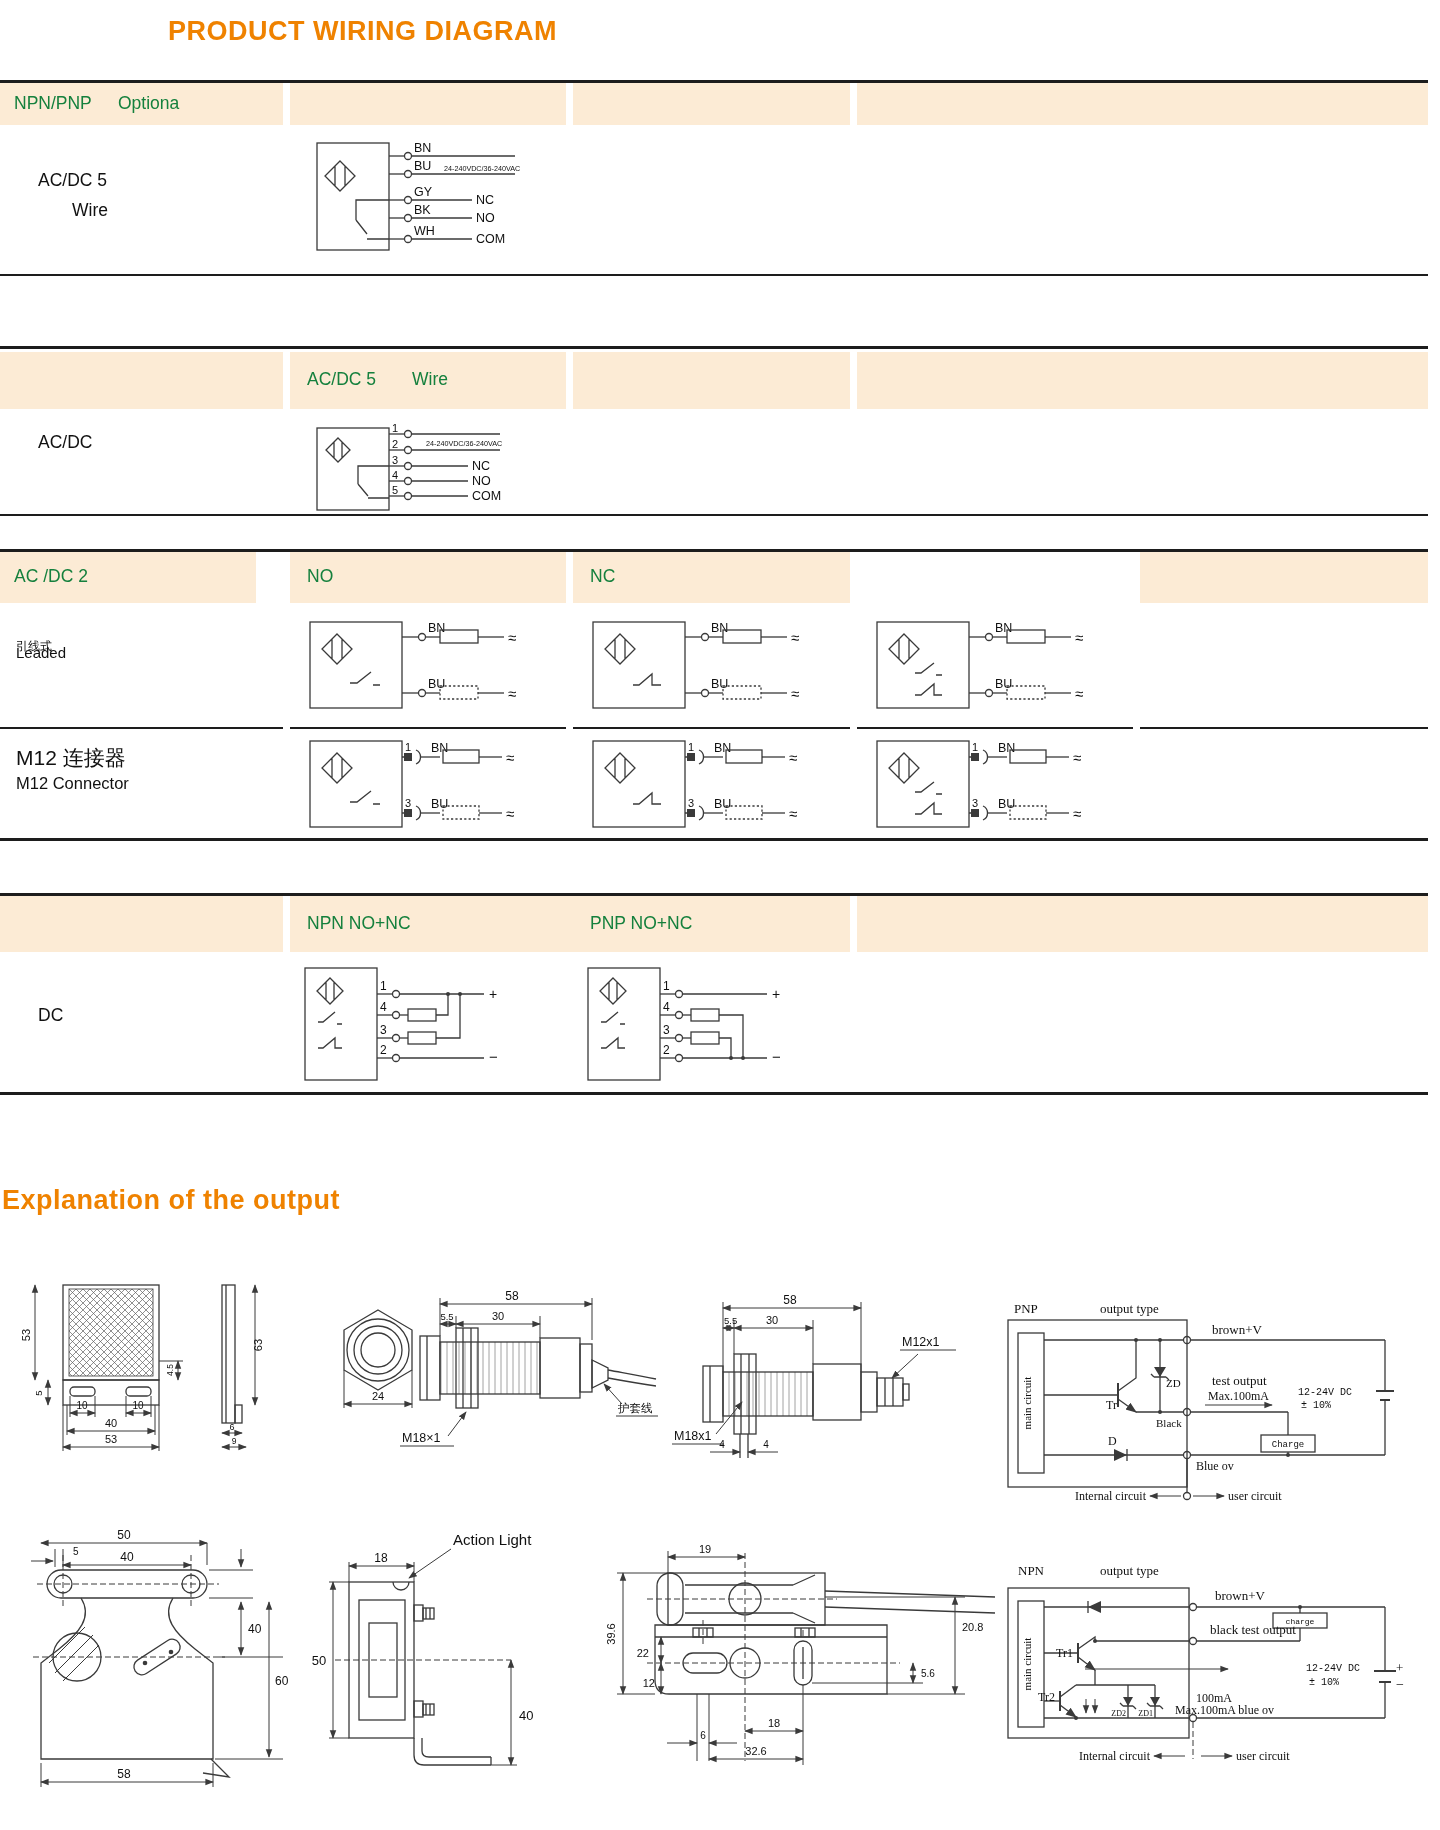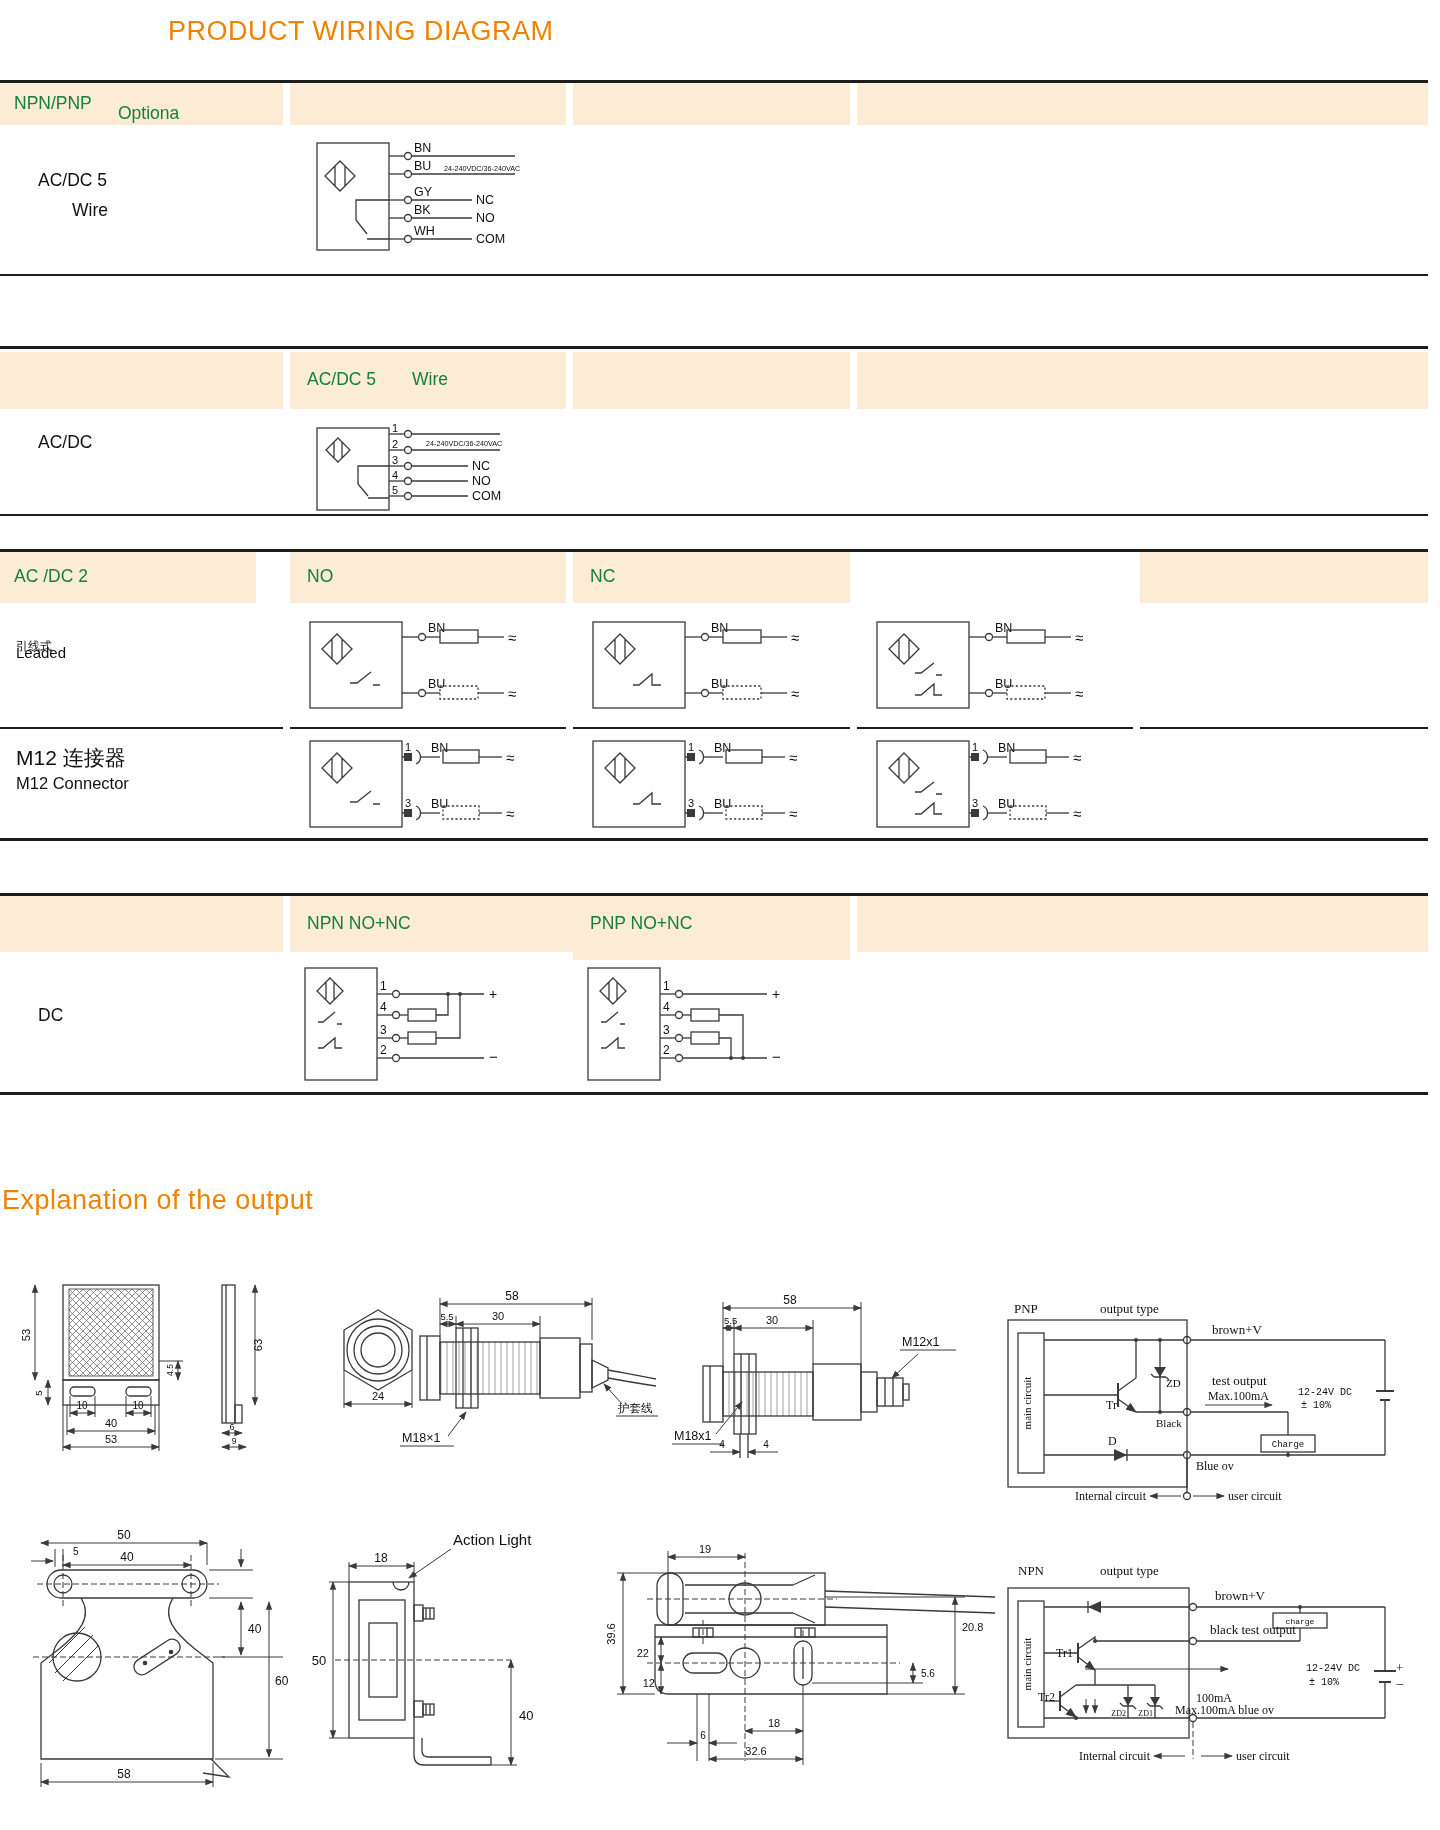--- a/index.html
+++ b/index.html
@@ -1,18 +1,18 @@
 <!DOCTYPE html>
 <html style="--accent: #ef8200; --hbg: #fcebd5; --line: #1d1d1d;"><head>
 <meta charset="utf-8">
 <style>
   html,body{margin:0;padding:0;background:#fff}
   #screen{position:relative;width:1440px;height:1830px;background:#fff;
           font-family:"Liberation Sans",sans-serif;overflow:hidden}
-  .heading{position:absolute;color:var(--accent,#ef8200);font-weight:normal;
+  .heading{position:absolute;color:var(--accent,#ef8200);font-weight:bold;
            font-size:27px;letter-spacing:.5px;white-space:pre}
   .hl{position:absolute;background:var(--line,#1d1d1d);left:0;width:1428px}
   .cell{position:absolute;background:var(--hbg,#fcebd5)}
   .cl{position:absolute;font-size:17.5px;color:#15803d;white-space:pre}
   .lbl{position:absolute;font-size:17.5px;color:#111;white-space:pre}
   .zh{font-size:12px}
   svg{position:absolute;overflow:visible}
   .s{stroke:#3a3a3a;stroke-width:1.3;fill:none}
   .s2{stroke:#3a3a3a;stroke-width:2;fill:none}
   .sf{fill:#3a3a3a;stroke:none}
@@ -40,21 +40,21 @@
       <path d="M3,0 V8" stroke="#8a8a8a" stroke-width="0.8"></path>
     </pattern>
   </defs>
 </svg>
 
 <div class="heading" style="left:168px;top:16px">PRODUCT WIRING DIAGRAM</div>
 
 <div class="hl" style="top:80px;height:3px"></div>
 <div class="cell" style="left:0;top:83px;width:283px;height:42px">
   <span class="cl" style="left:14px;top:10px">NPN/PNP</span>
-  <span class="cl" style="left:118px;top:20px">Optiona</span>
+  <span class="cl" style="left:118px;top:10px">Optiona</span>
 </div>
 <div class="cell" style="left:290px;top:83px;width:276px;height:42px"></div>
 <div class="cell" style="left:573px;top:83px;width:277px;height:42px"></div>
 <div class="cell" style="left:857px;top:83px;width:571px;height:42px"></div>
 
 <div class="lbl" style="left:38px;top:170px">AC/DC 5</div>
 <div class="lbl" style="left:72px;top:200px">Wire</div>
 
 <svg style="left:300px;top:128px" width="240" height="136" viewBox="0 0 240 136">
   <rect class="s" x="17" y="15" width="72" height="107"></rect>
@@ -286,21 +286,21 @@
   <line class="s" x1="189" y1="84" x2="212" y2="84"></line>
   <text x="216" y="90" font-size="15">≈</text>
 </svg>
 <div class="hl" style="top:838px;height:3px"></div>
 
 <div class="hl" style="top:893px;height:3px"></div>
 <div class="cell" style="left:0;top:896px;width:283px;height:56px"></div>
 <div class="cell" style="left:290px;top:896px;width:284px;height:56px">
   <span class="cl" style="left:17px;top:17px">NPN NO+NC</span>
 </div>
-<div class="cell" style="left:573px;top:896px;width:277px;height:64px">
+<div class="cell" style="left:573px;top:896px;width:277px;height:56px">
   <span class="cl" style="left:17px;top:17px">PNP NO+NC</span>
 </div>
 <div class="cell" style="left:857px;top:896px;width:571px;height:56px"></div>
 
 <div class="lbl" style="left:38px;top:1005px">DC</div>
 
 <svg style="left:290px;top:958px" width="276" height="134" viewBox="0 0 276 134">
   <rect class="s" x="15" y="10" width="72" height="112"></rect>
   <path class="s" d="M40,20 L53,33 L40,46 L27,33 Z M36,24 V42 M44,24 V42"></path>
   <path class="s" d="M28,64 H33 L45,54 M47,66 H52"></path>

